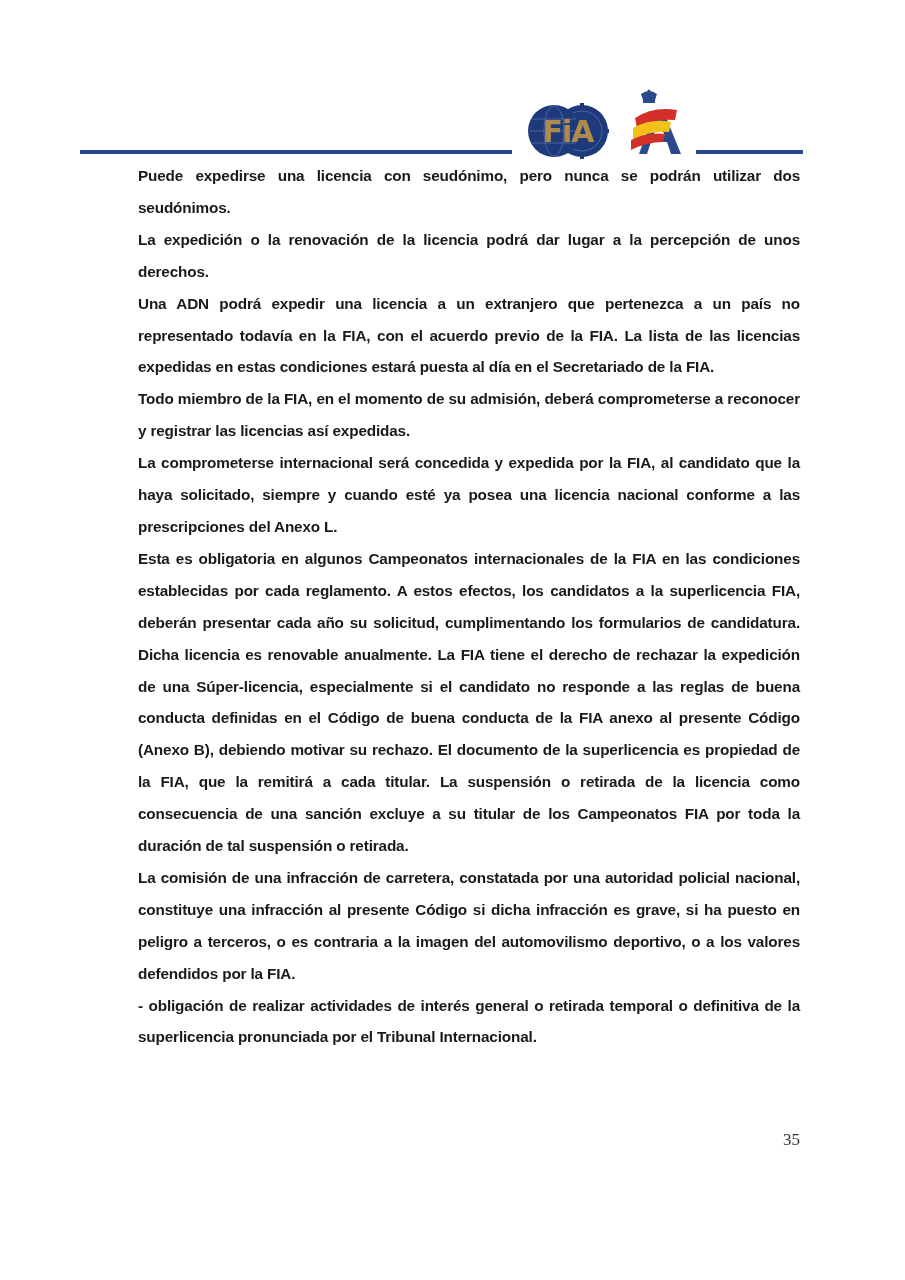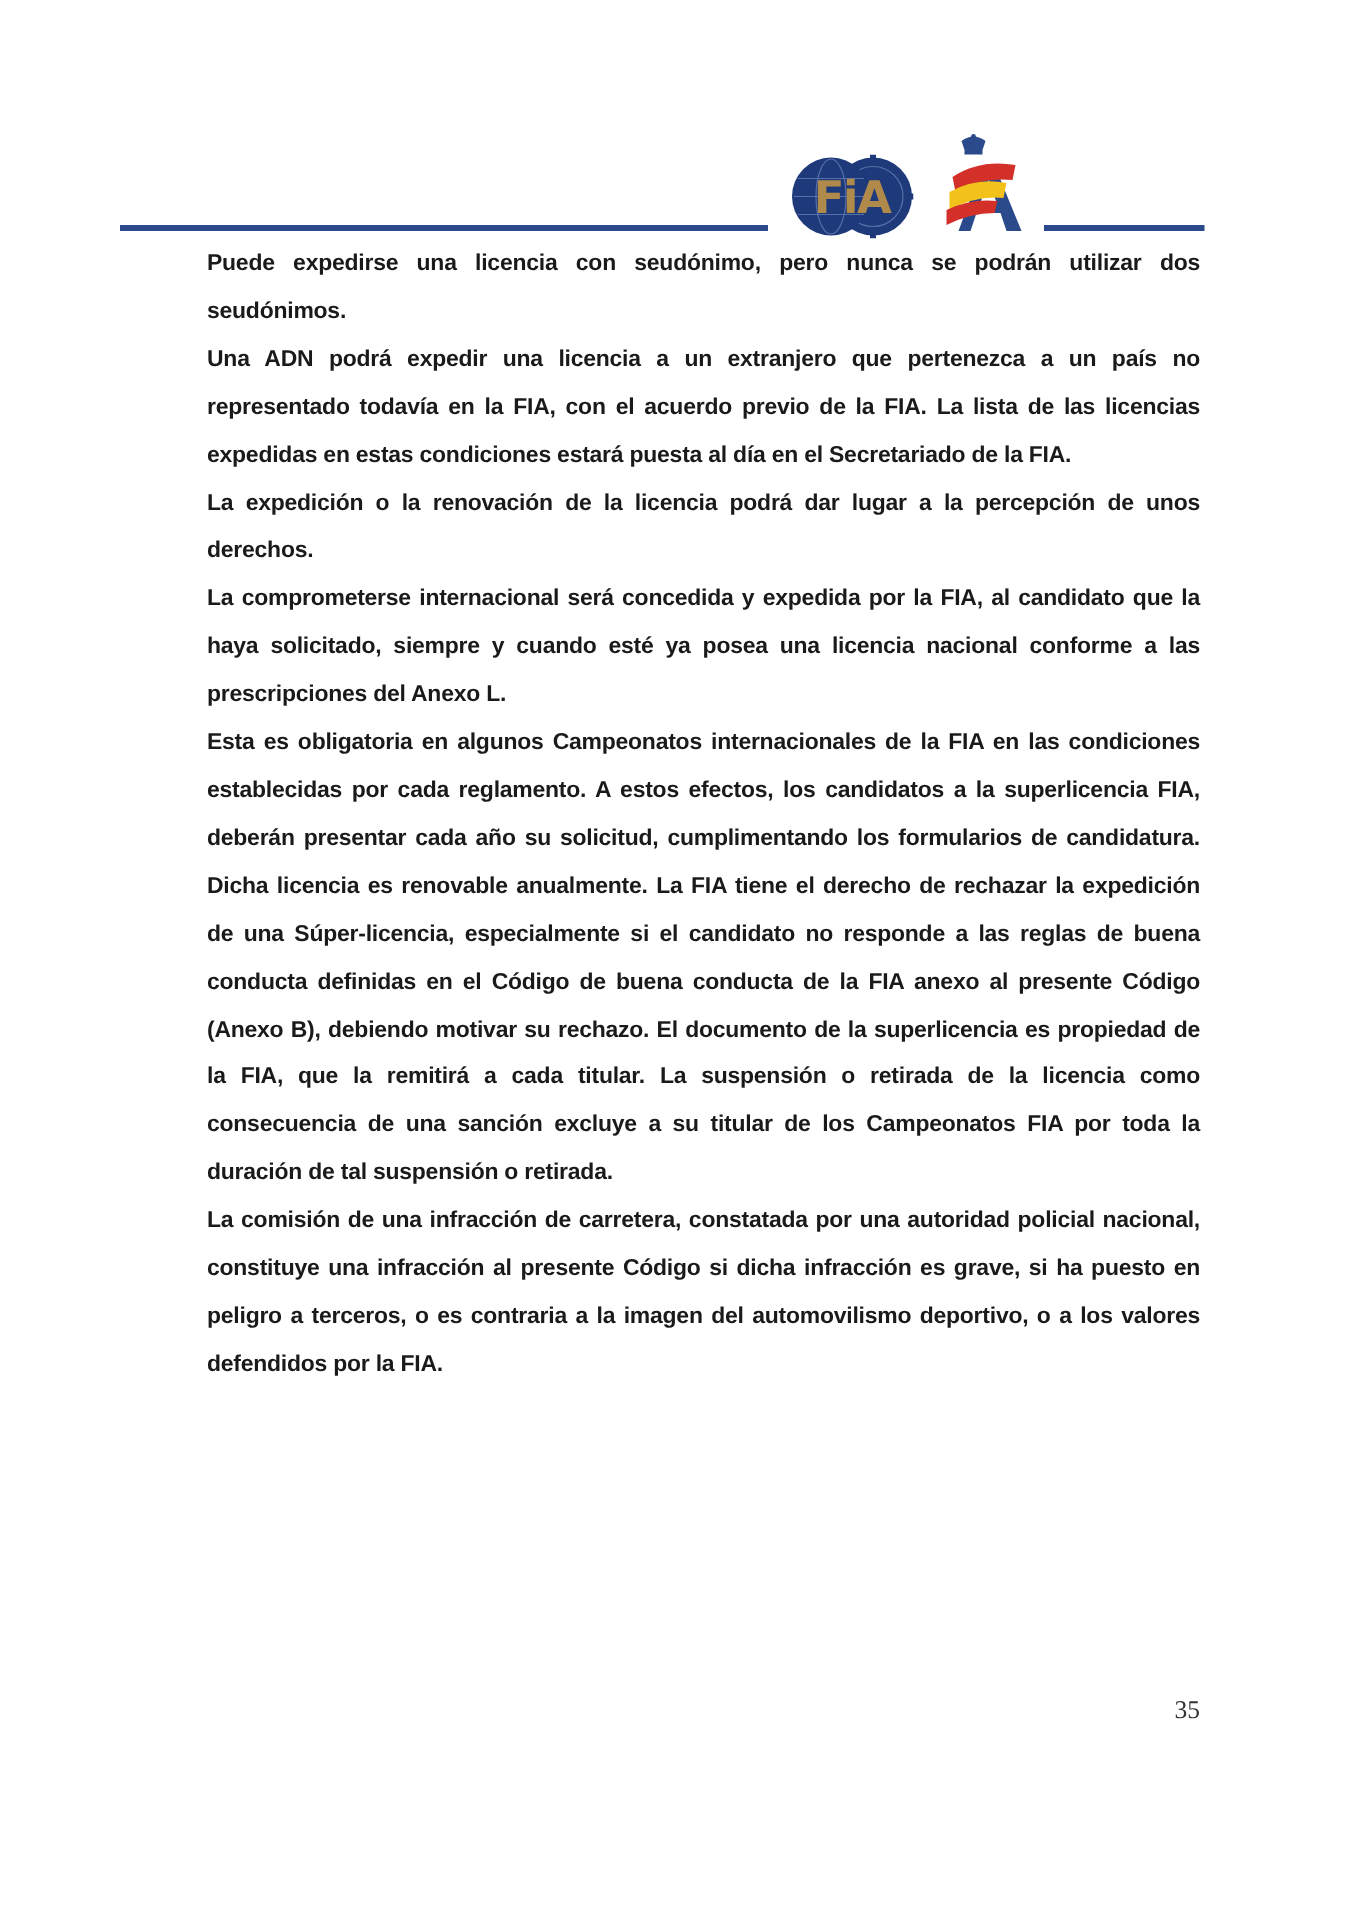--- a/index.html
+++ b/index.html
@@ -103,20 +103,22 @@
       <path d="M8 40 Q26 30 46 34 L44 44 Q26 42 8 52 Z" fill="#f2c21b"></path>
       <path d="M6 52 Q22 44 40 46 L38 54 Q22 54 6 62 Z" fill="#d3302a"></path>
     </g>
   </svg>
 
   <div class="rule rule-right"></div>
 </div>
 
 <div class="body-text">
   <p class="para">Puede expedirse una licencia con seudónimo, pero nunca se podrán utilizar dos seudónimos.</p>
+  <p class="para">La expedición o la renovación de la licencia podrá dar lugar a la percepción de unos derechos.</p>
   <p class="para">Una ADN podrá expedir una licencia a un extranjero que pertenezca a un país no representado todavía en la FIA, con el acuerdo previo de la FIA. La lista de las licencias expedidas en estas condiciones estará puesta al día en el Secretariado de la FIA.</p>
-  <p class="para">La expedición o la renovación de la licencia podrá dar lugar a la percepción de unos derechos.</p>
+  <p class="para">Todo miembro de la FIA, en el momento de su admisión, deberá comprometerse a reconocer y registrar las licencias así expedidas.</p>
   <p class="para">La comprometerse internacional será concedida y expedida por la FIA, al candidato que la haya solicitado, siempre y cuando esté ya posea una licencia nacional conforme a las prescripciones del Anexo L.</p>
   <p class="para">Esta es obligatoria en algunos Campeonatos internacionales de la FIA en las condiciones establecidas por cada reglamento. A estos efectos, los candidatos a la superlicencia FIA, deberán presentar cada año su solicitud, cumplimentando los formularios de candidatura. Dicha licencia es renovable anualmente. La FIA tiene el derecho de rechazar la expedición de una Súper-licencia, especialmente si el candidato no responde a las reglas de buena conducta definidas en el Código de buena conducta de la FIA anexo al presente Código (Anexo B), debiendo motivar su rechazo. El documento de la superlicencia es propiedad de la FIA, que la remitirá a cada titular. La suspensión o retirada de la licencia como consecuencia de una sanción excluye a su titular de los Campeonatos FIA por toda la duración de tal suspensión o retirada.</p>
   <p class="para">La comisión de una infracción de carretera, constatada por una autoridad policial nacional, constituye una infracción al presente Código si dicha infracción es grave, si ha puesto en peligro a terceros, o es contraria a la imagen del automovilismo deportivo, o a los valores defendidos por la FIA.</p>
+  <p class="para">- obligación de realizar actividades de interés general o retirada temporal o definitiva de la superlicencia pronunciada por el Tribunal Internacional.</p>
 </div>
 
 <div class="page-number">35</div>
 
 </body></html>

